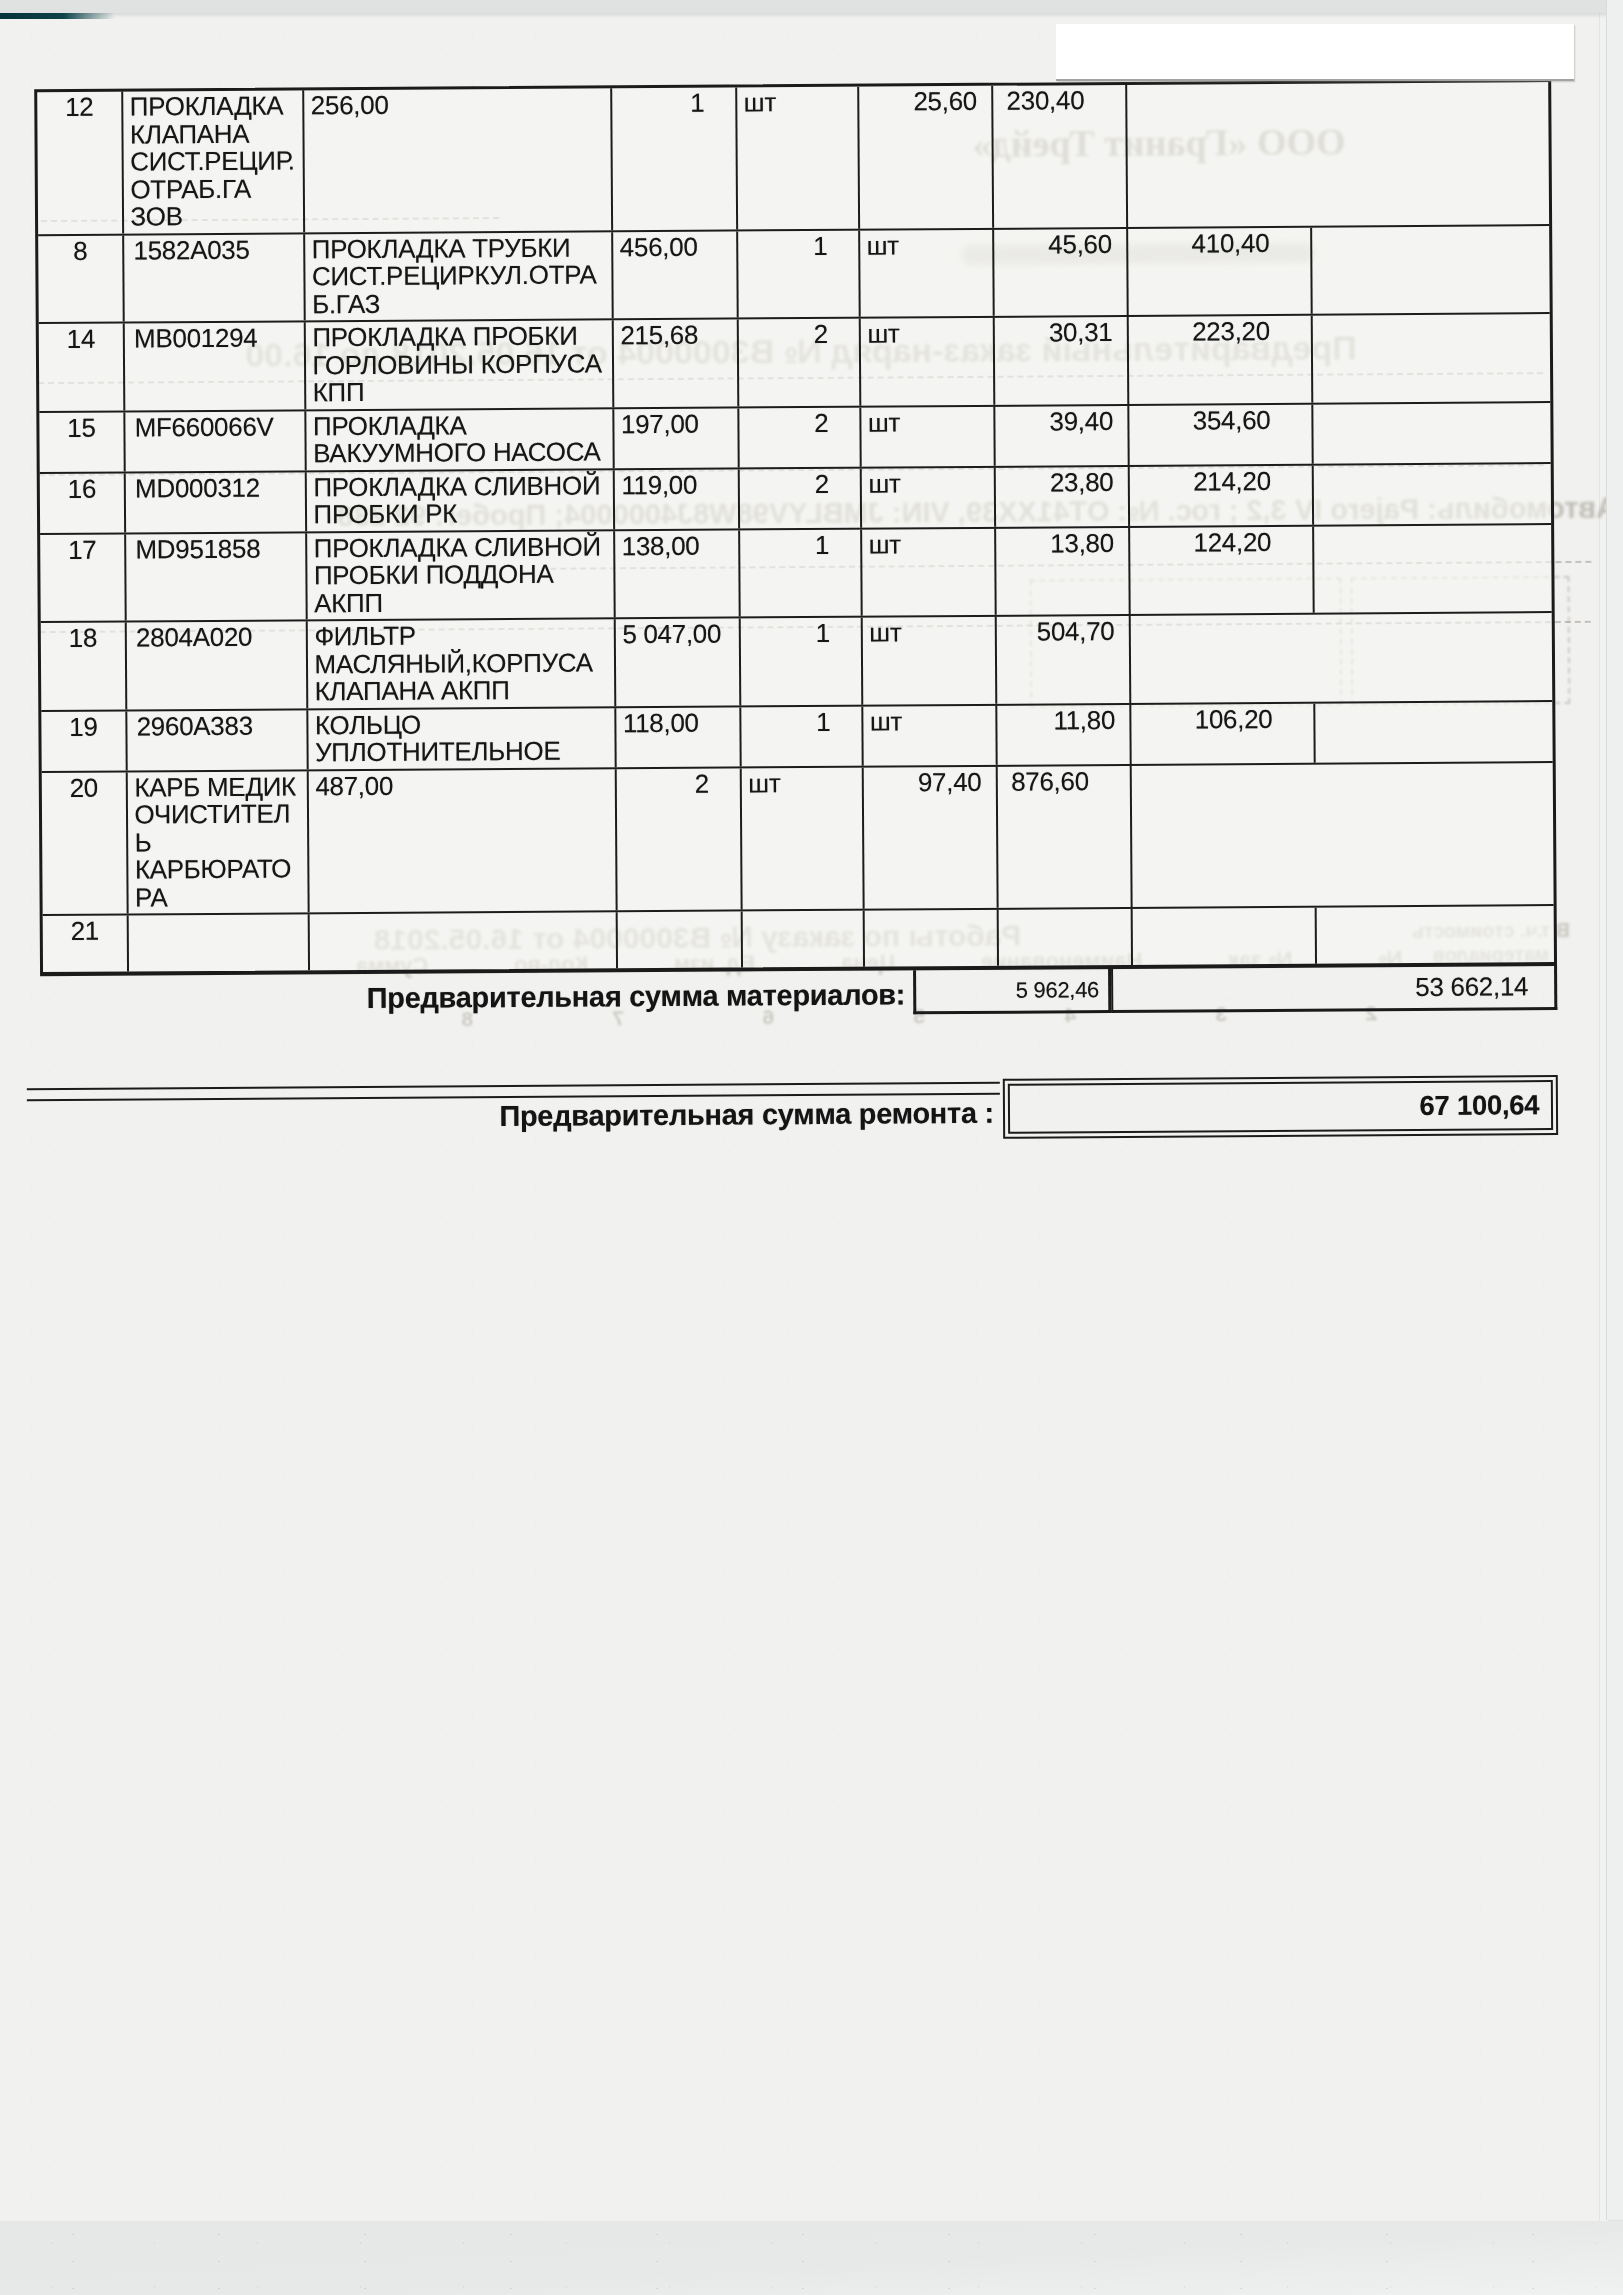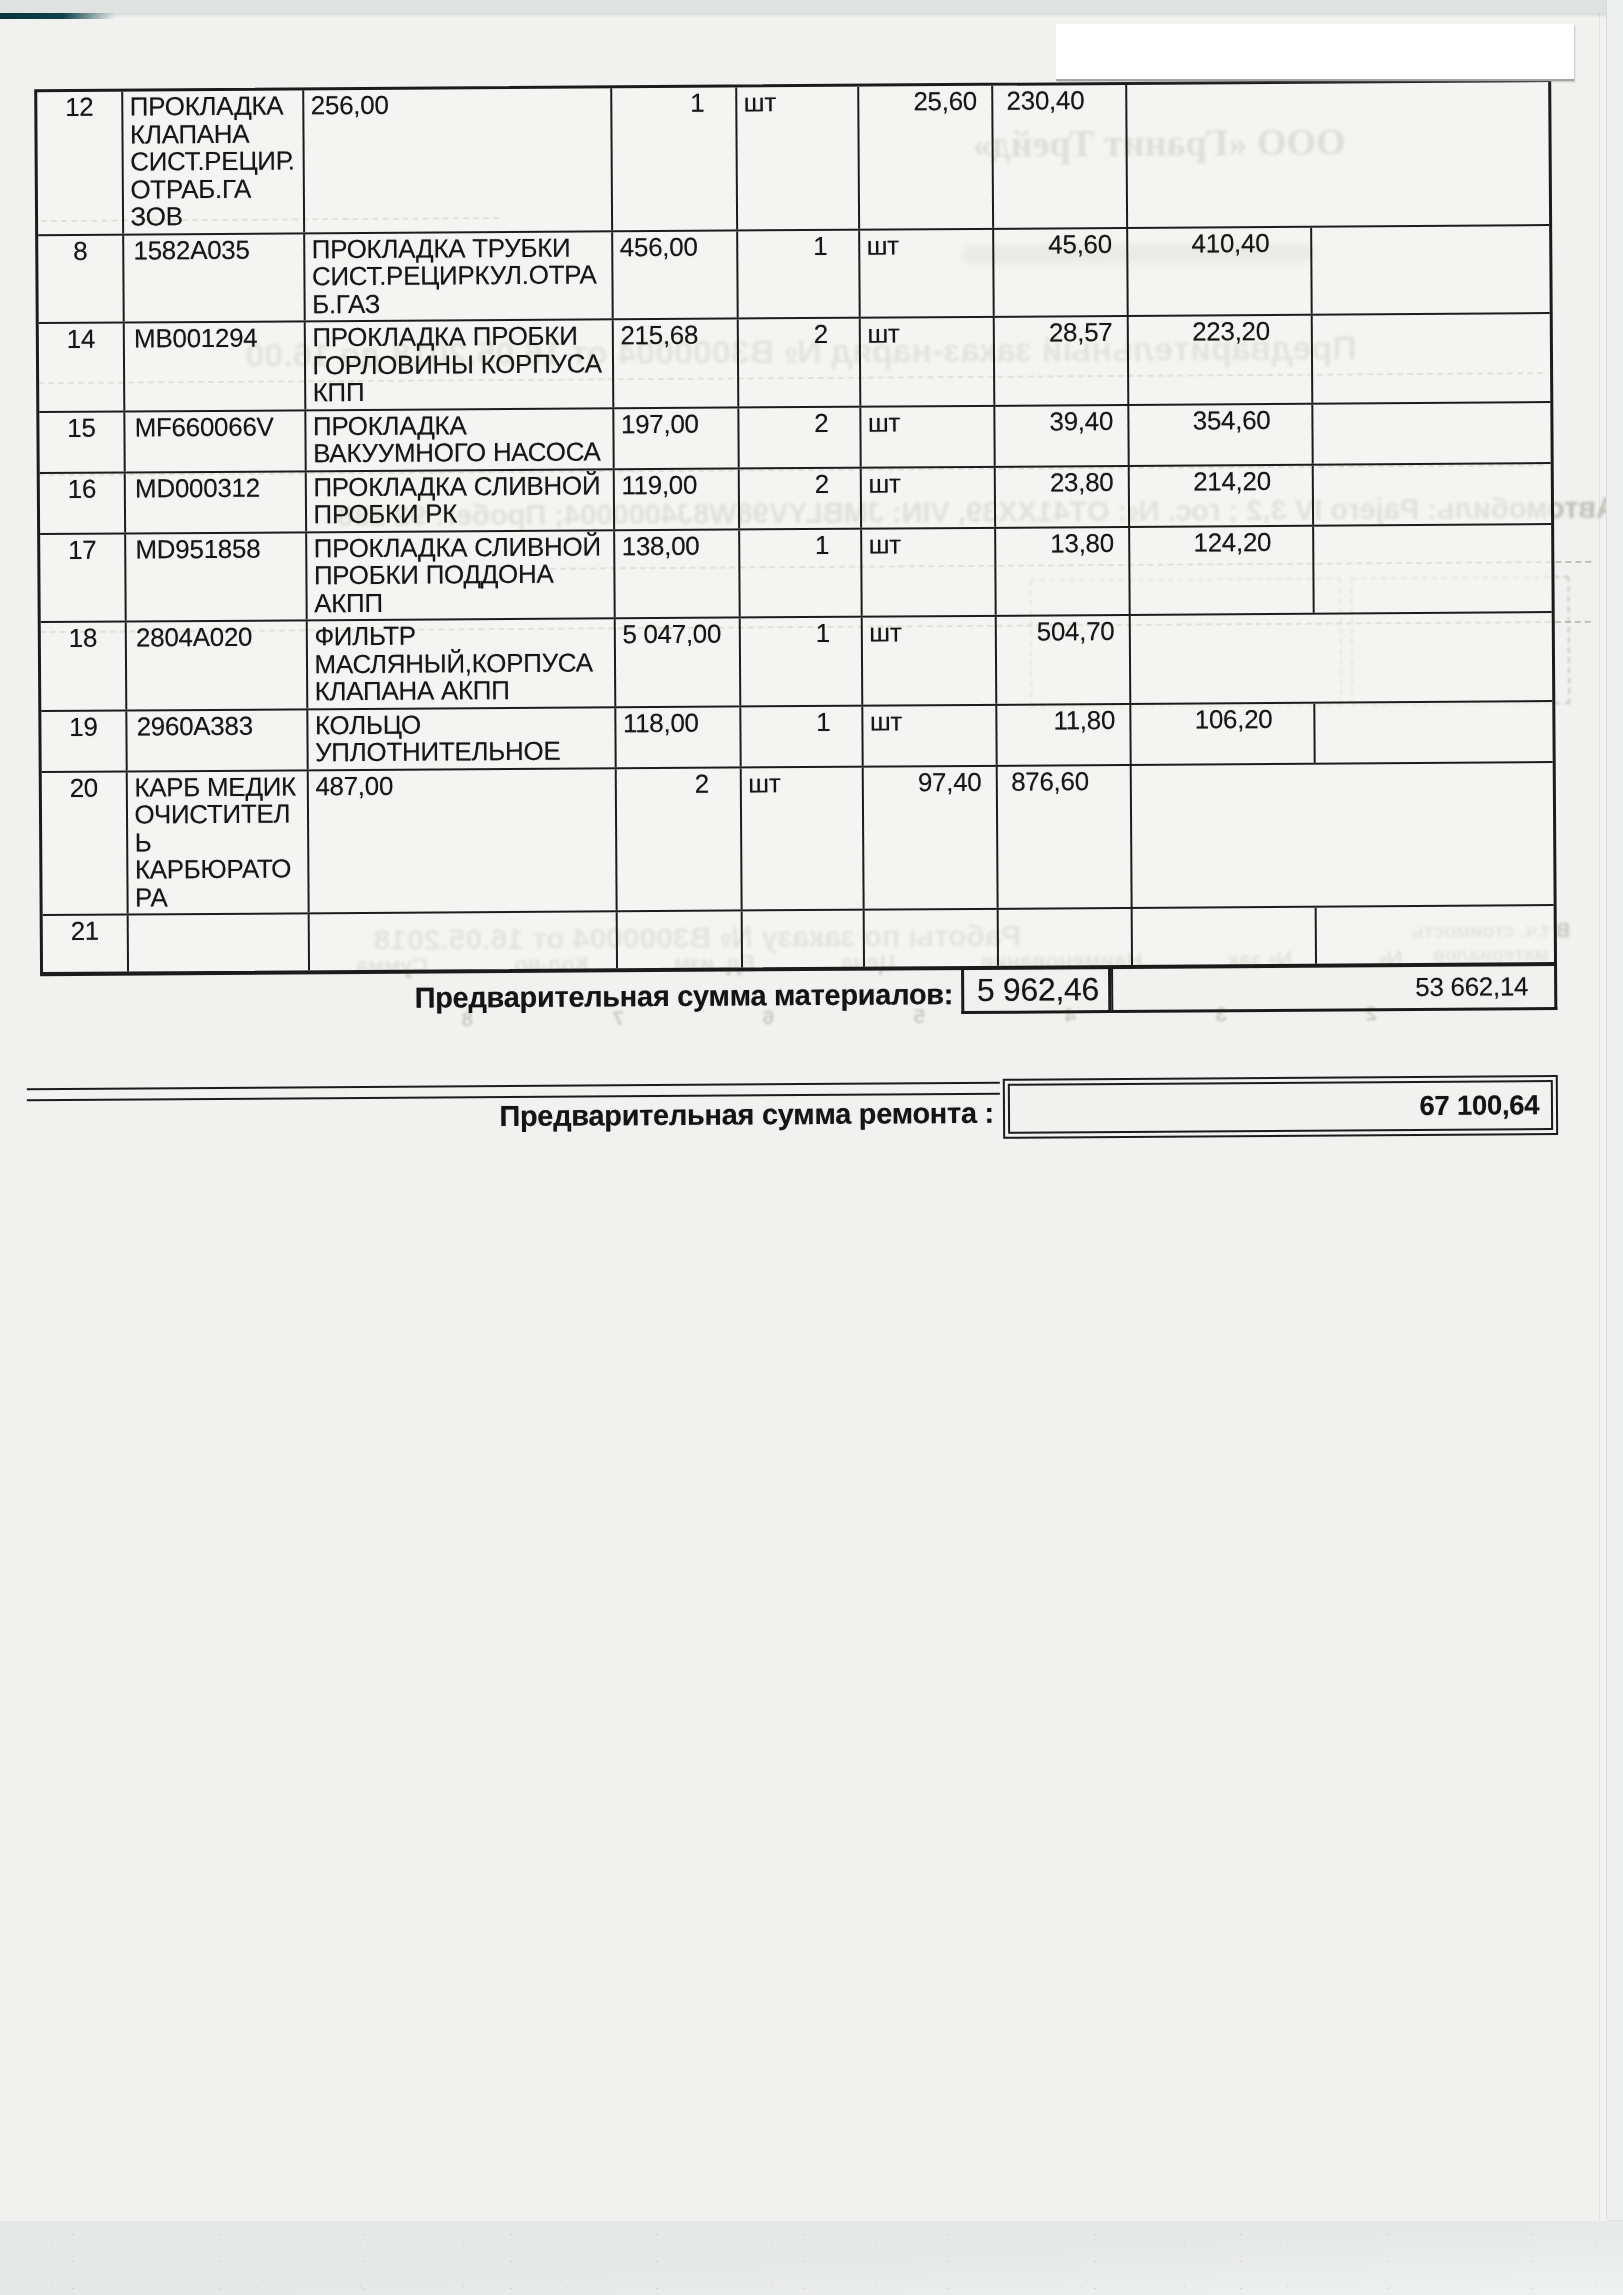--- a/index.html
+++ b/index.html
@@ -60,22 +60,22 @@
   .c-qty{text-align:right;padding-right:31px;}
   .c-unit{text-align:left;}
   .c-discount{text-align:right;padding-right:14.4px;}
   .c-amount{text-align:right;padding-right:41px;}
   
   .totals-materials{display:flex;align-items:stretch;}
   .tm-label{flex:1;text-align:right;font-weight:700;font-size:29px;letter-spacing:-0.3px;
     color:#141414;padding:7.9px 7.9px 0 0;text-shadow:0 0 0.9px rgba(25,25,25,.45);}
   .tm-box1{width:135px;border:3.3px solid #1b1b1b;border-top:none;height:41px;
     display:flex;align-items:center;justify-content:flex-end;
-    font-size:32px;letter-spacing:-0.3px;padding-right:9.2px;color:#161616;
-    text-shadow:0 0 0.9px rgba(25,25,25,.45);}
+    font-size:22px;letter-spacing:-0.3px;padding-right:9.2px;color:#161616;
+    text-shadow:0 0 0.9px rgba(25,25,25,.45);padding-left:48px;}
   .tm-box2{width:415px;border:3.3px solid #1b1b1b;border-top:none;border-left-width:2.6px;height:41px;
     display:flex;align-items:center;justify-content:flex-end;
     font-size:26px;letter-spacing:-0.3px;padding-right:26px;color:#161616;
     text-shadow:0 0 0.9px rgba(25,25,25,.45);}
   
   .totals-repair{display:flex;align-items:stretch;margin-top:65px;position:relative;}
   .repair-rule{position:absolute;left:-13.7px;right:558px;top:3.3px;height:8.5px;
     border-top:2.6px solid #1b1b1b;border-bottom:2.6px solid #1b1b1b;}
   .tr-label{flex:1;text-align:right;font-weight:700;font-size:29px;letter-spacing:-0.3px;
     color:#141414;padding:18.3px 9.2px 0 0;text-shadow:0 0 0.9px rgba(25,25,25,.45);}
@@ -181,21 +181,21 @@
             </div>
             <div class="t-row">
               <div class="cell c-num">14</div>
               <div class="cell c-article">MB001294</div>
               <div class="cell c-name">ПРОКЛАДКА ПРОБКИ
 ГОРЛОВИНЫ КОРПУСА
 КПП</div>
               <div class="cell c-price">215,68</div>
               <div class="cell c-qty">2</div>
               <div class="cell c-unit">шт</div>
-              <div class="cell c-discount">28,57</div>
+              <div class="cell c-discount">30,31</div>
               <div class="cell c-amount">223,20</div>
               <div class="cell c-extra"></div>
             </div>
             <div class="t-row">
               <div class="cell c-num">15</div>
               <div class="cell c-article">MF660066V</div>
               <div class="cell c-name">ПРОКЛАДКА
 ВАКУУМНОГО НАСОСА</div>
               <div class="cell c-price">197,00</div>
               <div class="cell c-qty">2</div>

